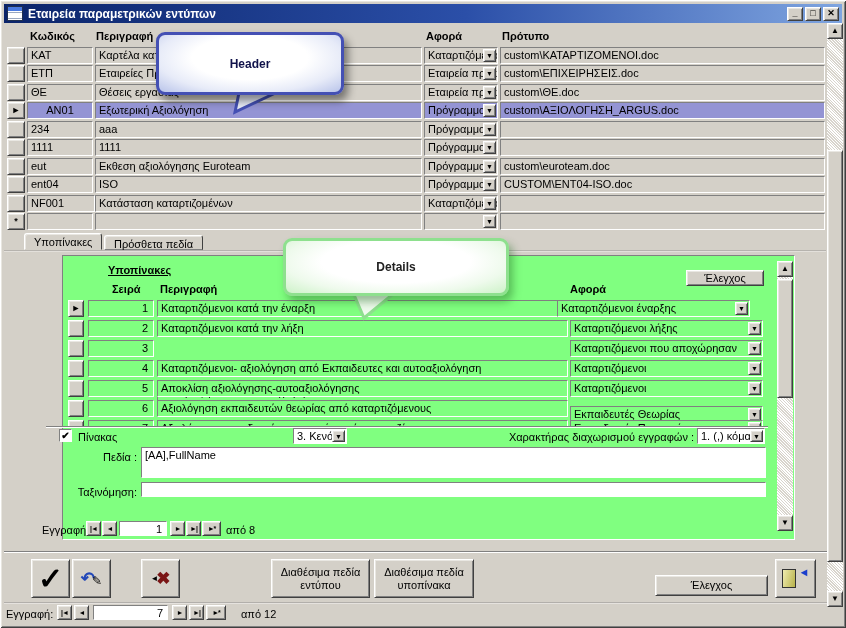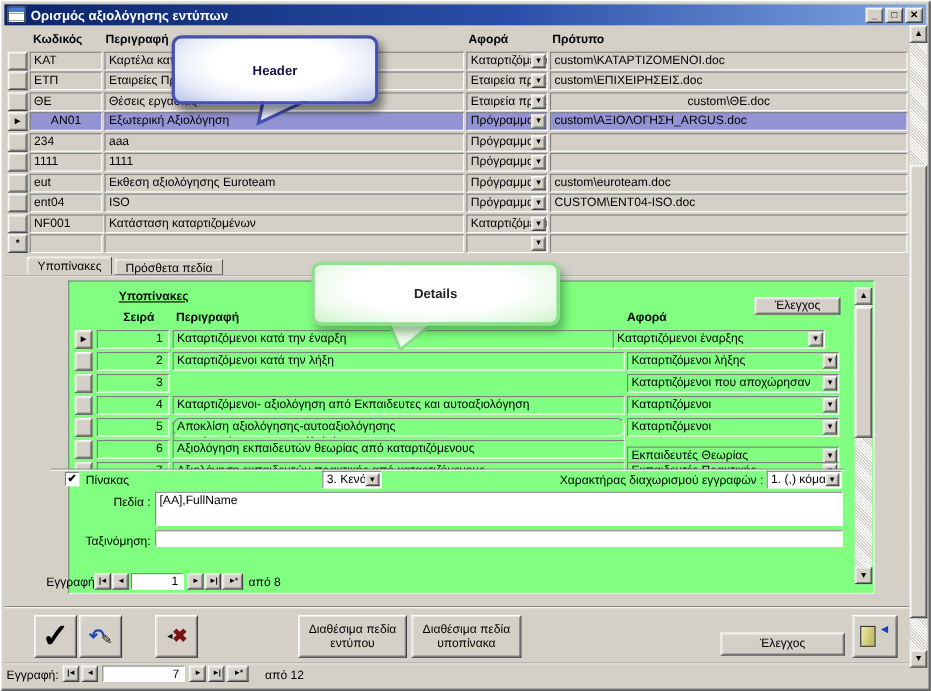--- a/index.html
+++ b/index.html
@@ -58,21 +58,21 @@
   .check-glyph{font-size:30px;font-weight:bold;}
   .underline{text-decoration:underline;}
 </style>
 </head>
 <body>
 
 <div class="window">
 
   <div class="titlebar">
     <span class="form-icon"></span>
-    <span>Ορισμός αξιολόγησης εντύπων</span>
+    <span>Εταιρεία παραμετρικών εντύπων</span>
     <span class="wbtns">
       <span class="raised wbtn">_</span>
       <span class="raised wbtn">□</span>
       <span class="raised wbtn">✕</span>
     </span>
   </div>
 
   <div class="hdr" style="left:30px;top:30px;">Κωδικός</div>
   <div class="hdr" style="left:96px;top:30px;">Περιγραφή</div>
   <div class="hdr" style="left:426px;top:30px;">Αφορά</div>
@@ -87,21 +87,21 @@
   <div class="raised selbtn" style="left:7px;top:65px;"></div>
   <div class="f" style="left:27px;top:65px;width:66px;">ΕΤΠ</div>
   <div class="f" style="left:95px;top:65px;width:327px;">Εταιρείες Πρα</div>
   <div class="f" style="left:424px;top:65px;width:74px;"><span>Εταιρεία πρακτικής</span><span class="raised dd">▼</span></div>
   <div class="f" style="left:500px;top:65px;width:325px;">custom\ΕΠΙΧΕΙΡΗΣΕΙΣ.doc</div>
 
   <div class="raised selbtn" style="left:7px;top:84px;"></div>
   <div class="f" style="left:27px;top:84px;width:66px;">ΘΕ</div>
   <div class="f" style="left:95px;top:84px;width:327px;">Θέσεις εργασίας</div>
   <div class="f" style="left:424px;top:84px;width:74px;"><span>Εταιρεία πρακτικής</span><span class="raised dd">▼</span></div>
-  <div class="f" style="left:500px;top:84px;width:325px;text-align:center;">custom\ΘΕ.doc</div>
+  <div class="f" style="left:500px;top:84px;width:325px;">custom\ΘΕ.doc</div>
 
   <div class="raised selbtn" style="left:7px;top:102px;">►</div>
   <div class="f hl" style="left:27px;top:102px;width:66px;text-align:center;">ΑΝ01</div>
   <div class="f hl" style="left:95px;top:102px;width:327px;">Εξωτερική Αξιολόγηση</div>
   <div class="f hl" style="left:424px;top:102px;width:74px;"><span>Πρόγραμμα</span><span class="raised dd">▼</span></div>
   <div class="f hl" style="left:500px;top:102px;width:325px;">custom\ΑΞΙΟΛΟΓΗΣΗ_ARGUS.doc</div>
 
   <div class="raised selbtn" style="left:7px;top:121px;"></div>
   <div class="f" style="left:27px;top:121px;width:66px;">234</div>
   <div class="f" style="left:95px;top:121px;width:327px;">aaa</div>
@@ -168,21 +168,21 @@
     <div class="f gf" style="left:95px;top:44px;width:411px;margin-top:44px;">Καταρτιζόμενοι που αποχωρησαν</div>
     <div class="f gf" style="left:508px;top:44px;width:193px;"><span>Καταρτιζόμενοι που αποχώρησαν</span><span class="raised dd">▼</span></div>
 
     <div class="raised selbtn" style="left:6px;top:64px;width:16px;"></div>
     <div class="f gf num" style="left:26px;top:64px;width:66px;">4</div>
     <div class="f gf" style="left:95px;top:64px;width:411px;">Καταρτιζόμενοι- αξιολόγηση από Εκπαιδευτες και αυτοαξιολόγηση</div>
     <div class="f gf" style="left:508px;top:64px;width:193px;"><span>Καταρτιζόμενοι</span><span class="raised dd">▼</span></div>
 
     <div class="raised selbtn" style="left:6px;top:84px;width:16px;"></div>
     <div class="f gf num" style="left:26px;top:84px;width:66px;">5</div>
-    <div class="f gf" style="left:95px;top:84px;width:411px;border-radius:7px;">Αποκλίση αξιολόγησης-αυτοαξιολόγησης</div>
+    <div class="f gf" style="left:95px;top:84px;width:411px;">Αποκλίση αξιολόγησης-αυτοαξιολόγησης</div>
     <div class="f gf" style="left:508px;top:84px;width:193px;"><span>Καταρτιζόμενοι</span><span class="raised dd">▼</span></div>
 
     <div class="raised selbtn" style="left:6px;top:104px;width:16px;"></div>
     <div class="f gf num" style="left:26px;top:104px;width:66px;">6</div>
     <div class="f gf" style="left:95px;top:104px;width:411px;">Αξιολόγηση εκπαιδευτών θεωρίας από καταρτιζόμενους</div>
     <div class="f gf" style="left:508px;top:110px;width:193px;"><span>Εκπαιδευτές Θεωρίας</span><span class="raised dd">▼</span></div>
 
     <div class="raised selbtn" style="left:6px;top:124px;width:16px;"></div>
     <div class="f gf num" style="left:26px;top:124px;width:66px;">7</div>
     <div class="f gf" style="left:95px;top:124px;width:411px;">Αξιολόγηση εκπαιδευτών πρακτικής από καταρτιζόμενους</div>

